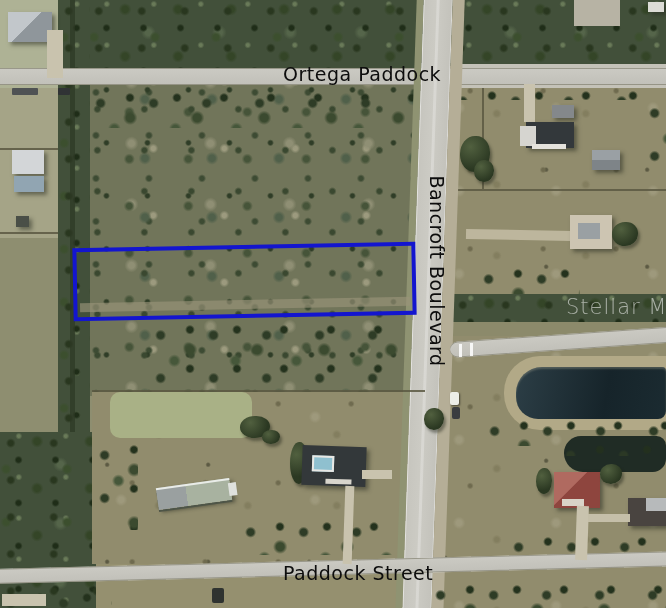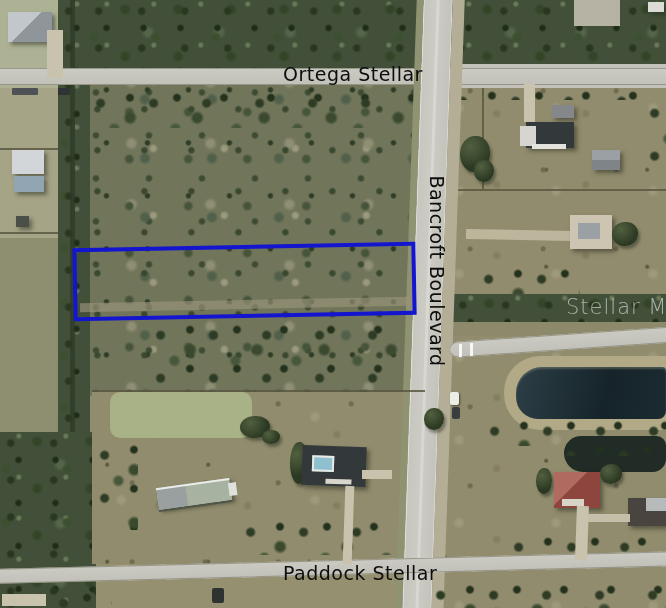--- a/index.html
+++ b/index.html
@@ -167,18 +167,18 @@
 
   <div class="abs" style="left:450px;top:392px;width:9px;height:13px;background:#eceee8;border-radius:2px;box-shadow:1px 1px 2px rgba(0,0,0,.5);"></div>
   <div class="abs" style="left:452px;top:407px;width:8px;height:12px;background:#3a3d3f;border-radius:2px;"></div>
   <div class="abs" style="left:12px;top:88px;width:26px;height:7px;background:#4f5254;border-radius:1px;"></div>
   <div class="abs" style="left:58px;top:88px;width:12px;height:7px;background:#303335;border-radius:1px;"></div>
   <div class="abs" style="left:212px;top:588px;width:12px;height:15px;background:#2f3330;border-radius:2px;"></div>
 
   <div class="abs" style="left:80px;top:300px;width:330px;height:9px;background:#9a9379;opacity:.65;transform:rotate(-1.1deg);"></div>
   <div class="abs parcel" style="left:73px;top:245px;width:343px;height:73px;"></div>
 
-  <div class="street-label" style="left:283px;top:63px;">Ortega Stellar</div>
+  <div class="street-label" style="left:283px;top:63px;">Ortega Paddock</div>
   <div class="street-label label-vertical" style="left:437px;top:271px;">Bancroft Boulevard</div>
-  <div class="street-label" style="left:283px;top:562px;">Paddock Stellar</div>
+  <div class="street-label" style="left:283px;top:562px;">Paddock Street</div>
   <div class="watermark" style="left:566px;top:295px;">Stellar MLS</div>
 
 </div>
 
 </body></html>

